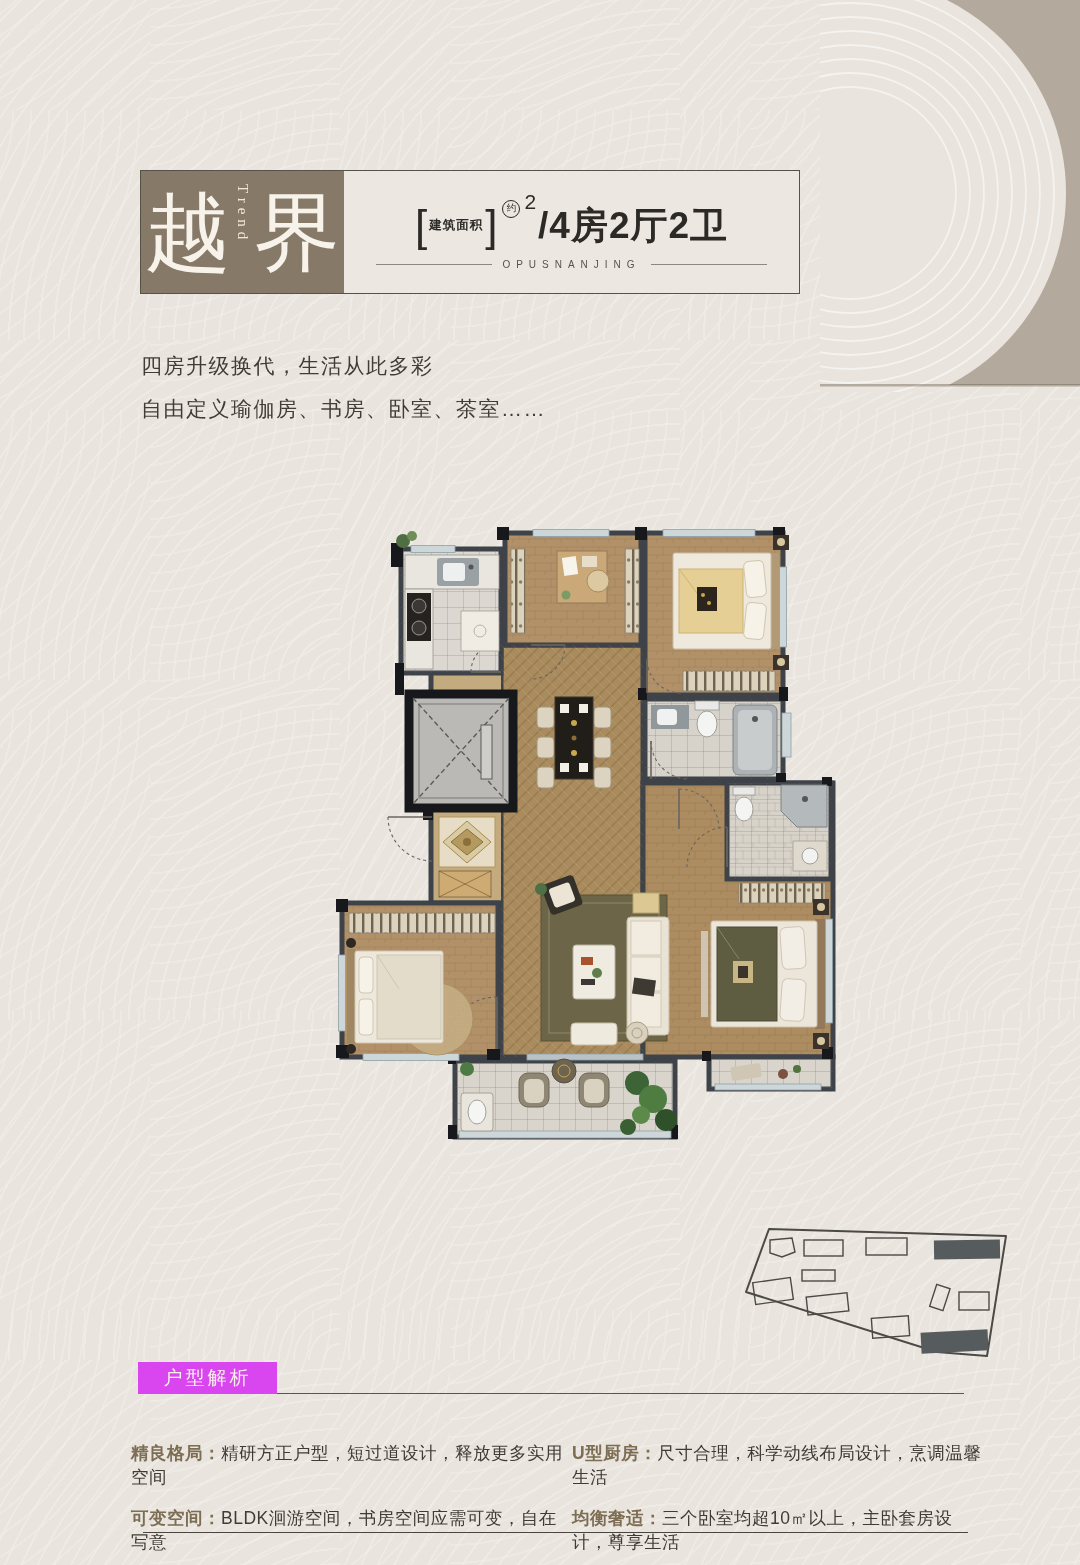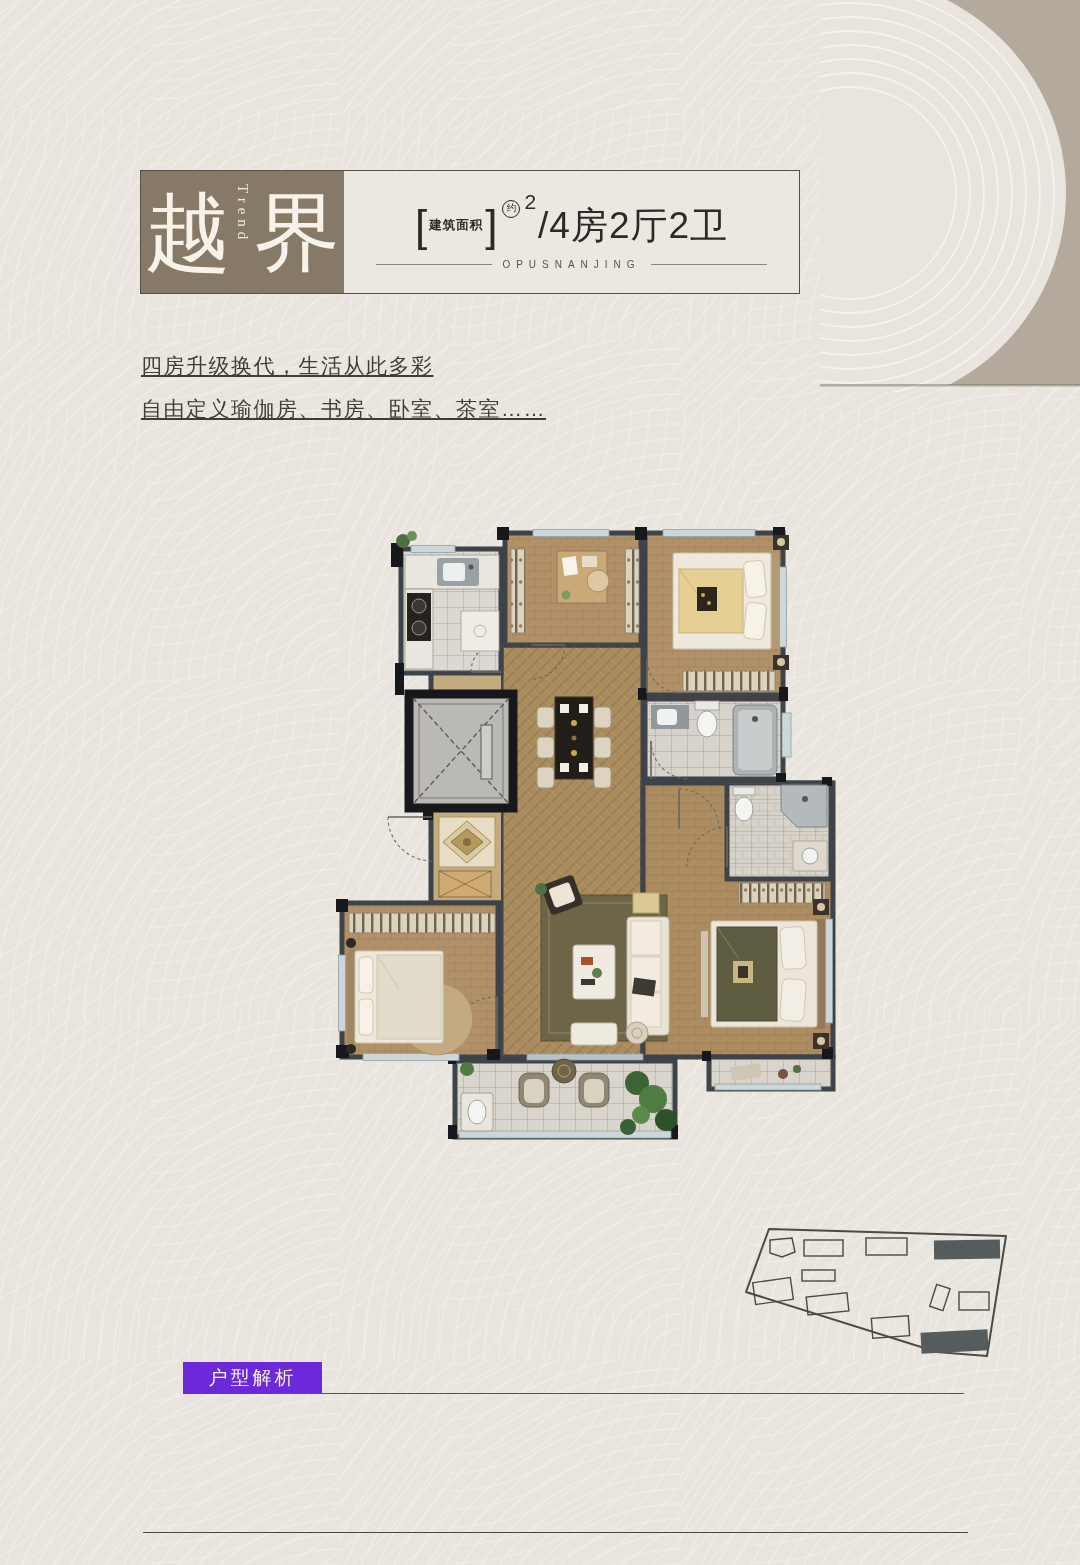--- a/index.html
+++ b/index.html
@@ -39,33 +39,33 @@
   .arearow{display:flex;align-items:center;color:#2b2a27;margin-top:6px;}
   .bracket{font-size:44px;font-weight:300;line-height:.85;color:#2b2a27;}
   .arealabel{display:flex;flex-direction:row;font-size:12.5px;font-weight:700;line-height:1.25;margin:0 2px;letter-spacing:1px;}
   .approx{
     width:16px;height:16px;border:1px solid #2b2a27;border-radius:50%;
     font-size:9.5px;display:flex;align-items:center;justify-content:center;
     margin:-34px 4px 0 5px;flex:none;
   }
   .bignum{font-size:64px;font-weight:300;letter-spacing:1px;line-height:1;}
   .sup2{font-size:21px;position:relative;top:-24px;font-weight:300;}
-  .rooms{font-size:37px;font-weight:400;letter-spacing:1px;margin-left:2px;}
+  .rooms{font-size:37px;font-weight:700;letter-spacing:1px;margin-left:2px;}
   .opusrow{display:flex;align-items:center;width:86%;margin-top:8px;}
   .opusrow .ln{flex:1;height:1px;background:#8d887e;}
   .opustext{font-size:10px;letter-spacing:6px;color:#57534c;padding:0 10px;}
   
-  .intro{position:absolute;left:141px;top:344px;font-size:21px;color:#403d38;line-height:43px;letter-spacing:1.5px;text-decoration:underline;}
+  .intro{position:absolute;left:141px;top:344px;font-size:21px;color:#403d38;line-height:43px;letter-spacing:1.5px;}
   
   .floorplan{position:absolute;left:335px;top:527px;width:515px;height:618px;}
   .siteplan{position:absolute;left:730px;top:1200px;width:330px;height:180px;}
   
   .analysis-title{
-    position:absolute;left:138px;top:1362px;width:139px;height:32px;background:#6d28d9;
-    color:#f5f1e8;font-size:19px;letter-spacing:3px;display:flex;align-items:center;justify-content:center;margin-left:45px;
+    position:absolute;left:138px;top:1362px;width:139px;height:32px;background:#d946ef;
+    color:#f5f1e8;font-size:19px;letter-spacing:3px;display:flex;align-items:center;justify-content:center;
   }
   .analysis-rule{position:absolute;left:277px;top:1393px;width:687px;height:1px;background:#5a554d;}
   .features{
     position:absolute;left:131px;top:1441px;width:852px;
     display:grid;grid-template-columns:441px 1fr;row-gap:17px;
     font-size:17.5px;color:#3f3c37;letter-spacing:.5px;
   }
   .feat b{color:#7c6d53;font-weight:700;}
   .bottom-rule{position:absolute;left:143px;top:1532px;width:825px;height:1px;background:#4a463f;}
 </style>
@@ -416,15 +416,29 @@
     </g>
     <g fill="#565c5e">
       <rect x="204" y="40" width="66" height="19" transform="rotate(-1 237 49)"></rect>
       <rect x="191" y="131" width="67" height="21" transform="rotate(-3 224 141)"></rect>
     </g>
   </svg>
 
   <div class="analysis-title">户型解析</div>
   <div class="analysis-rule"></div>
 
+  <div class="features">
+    <div class="feat">
+      <b>精良格局：</b><span>精研方正户型，短过道设计，释放更多实用空间</span>
+    </div>
+    <div class="feat">
+      <b>U型厨房：</b><span>尺寸合理，科学动线布局设计，烹调温馨生活</span>
+    </div>
+    <div class="feat">
+      <b>可变空间：</b><span>BLDK洄游空间，书房空间应需可变，自在写意</span>
+    </div>
+    <div class="feat">
+      <b>均衡奢适：</b><span>三个卧室均超10㎡以上，主卧套房设计，尊享生活</span>
+    </div>
+  </div>
 
   <div class="bottom-rule"></div>
 </div>
 
 </body></html>

